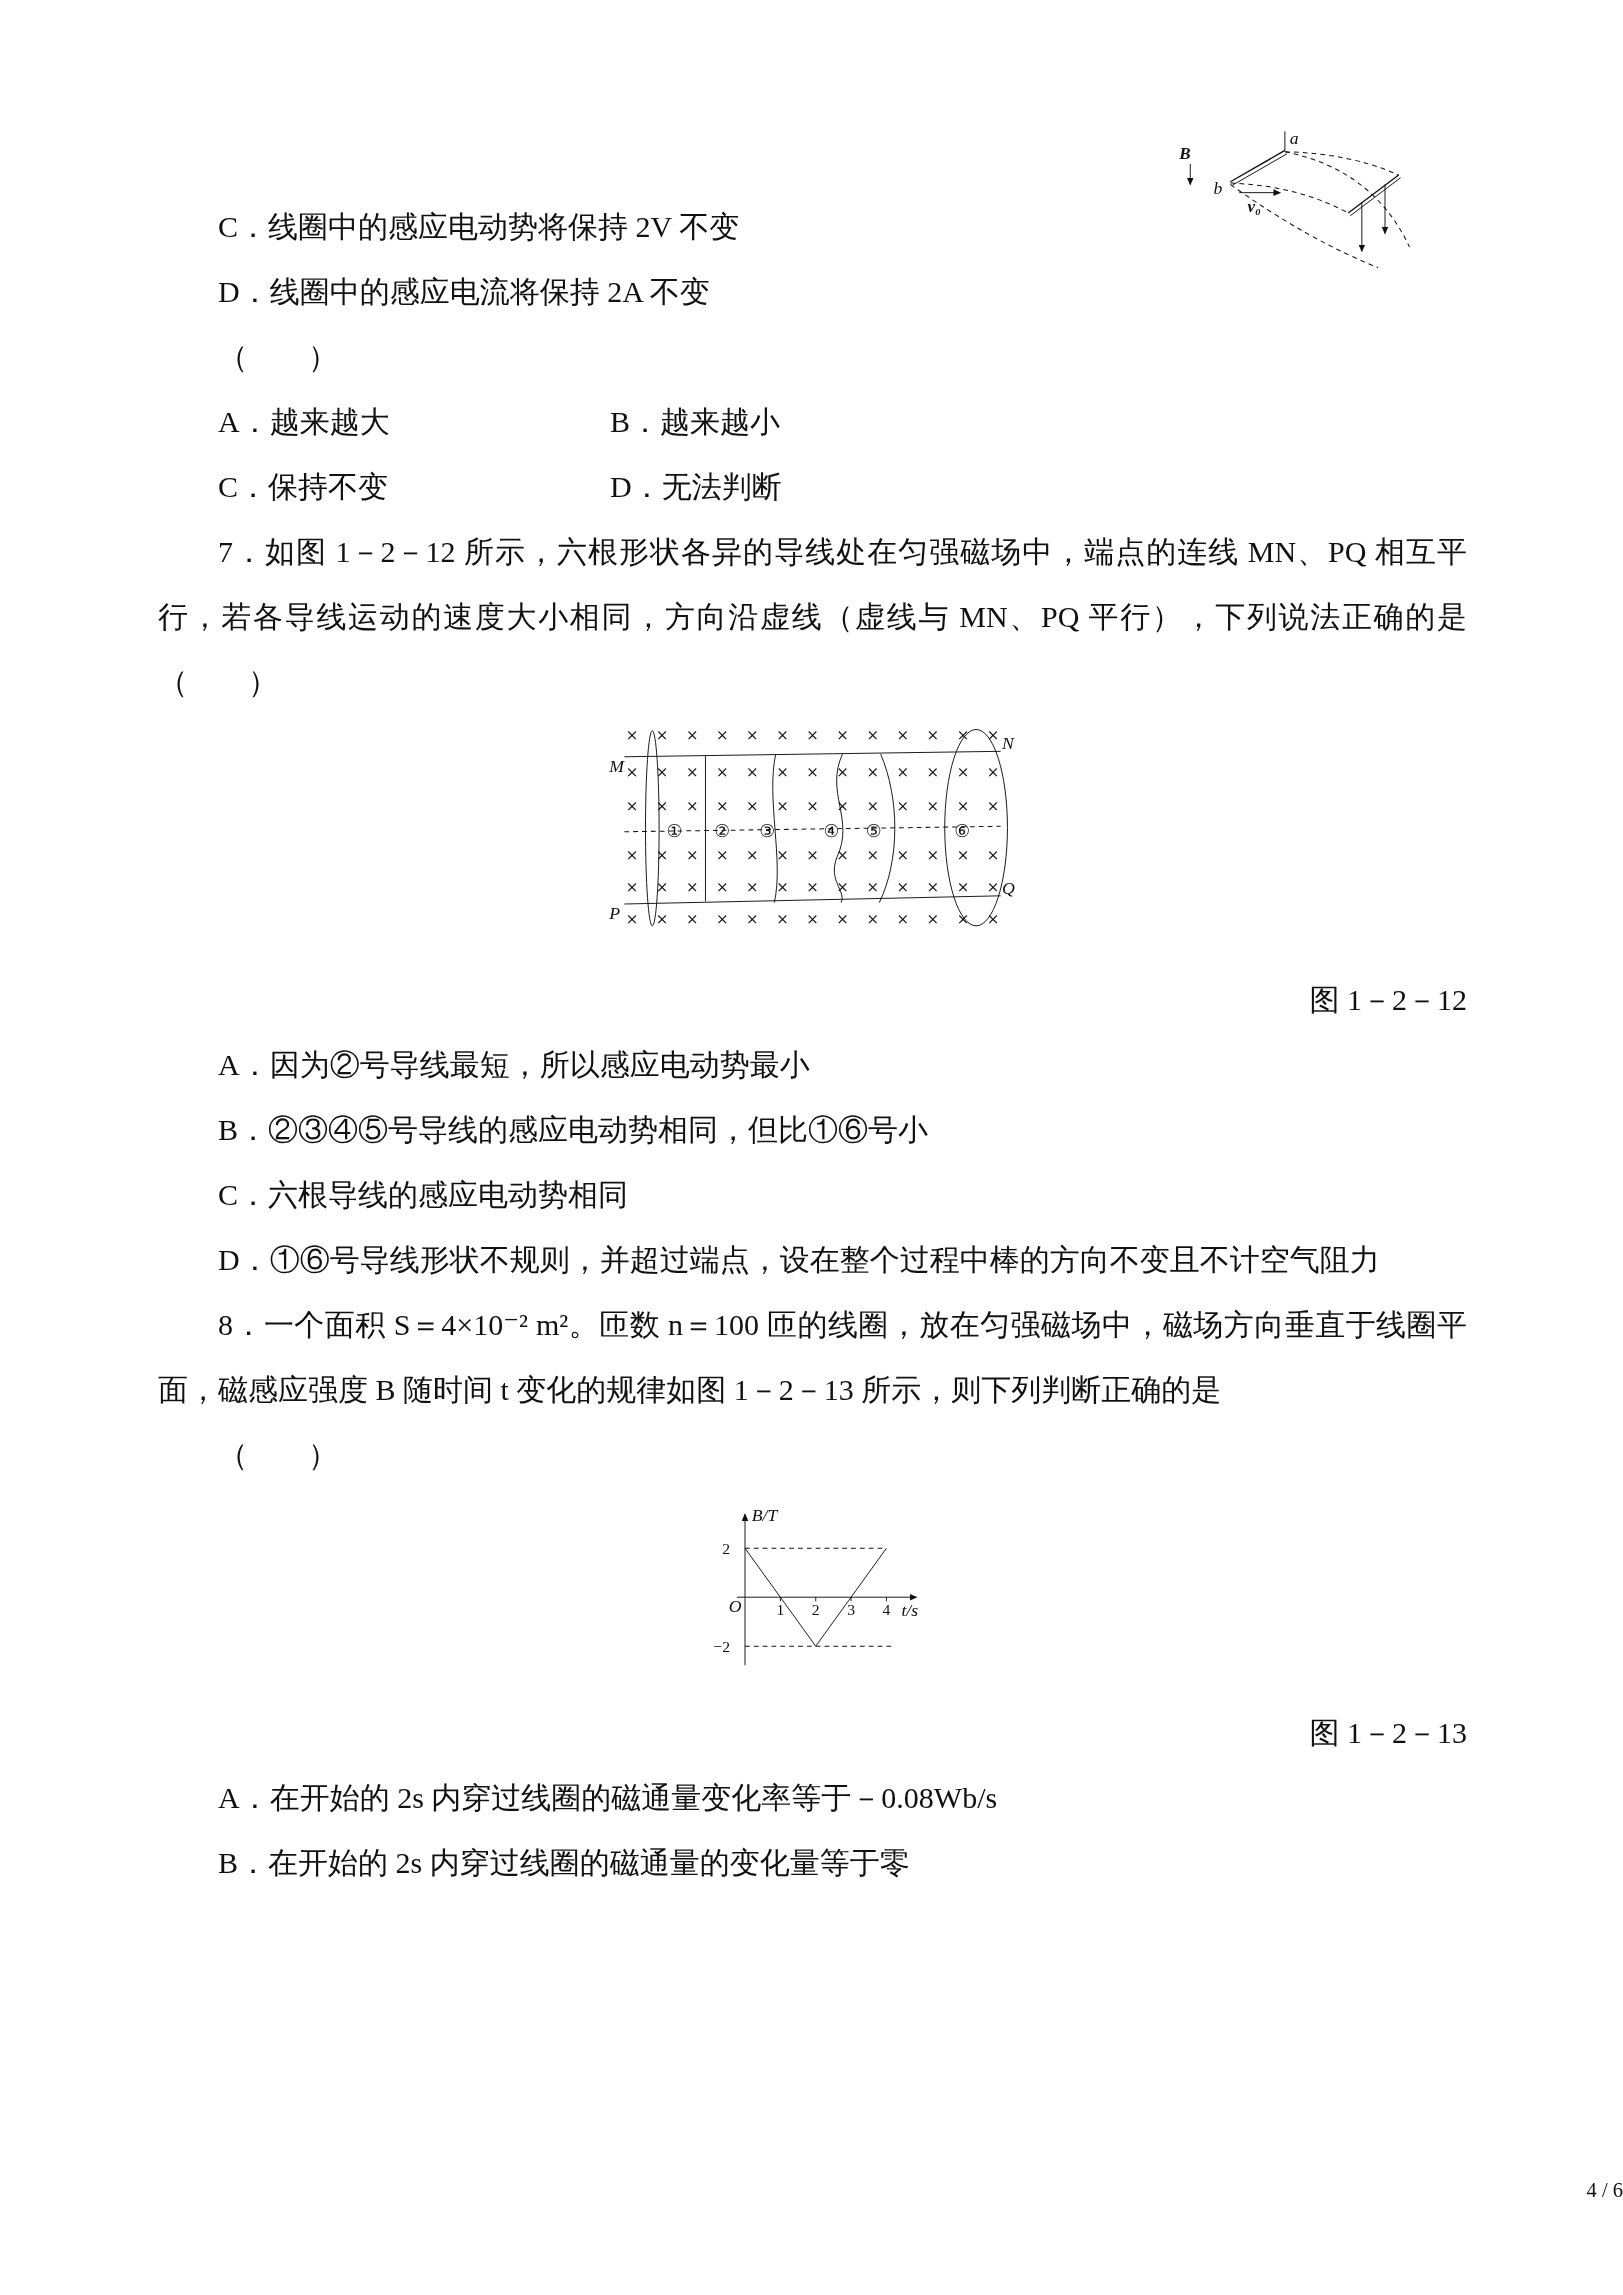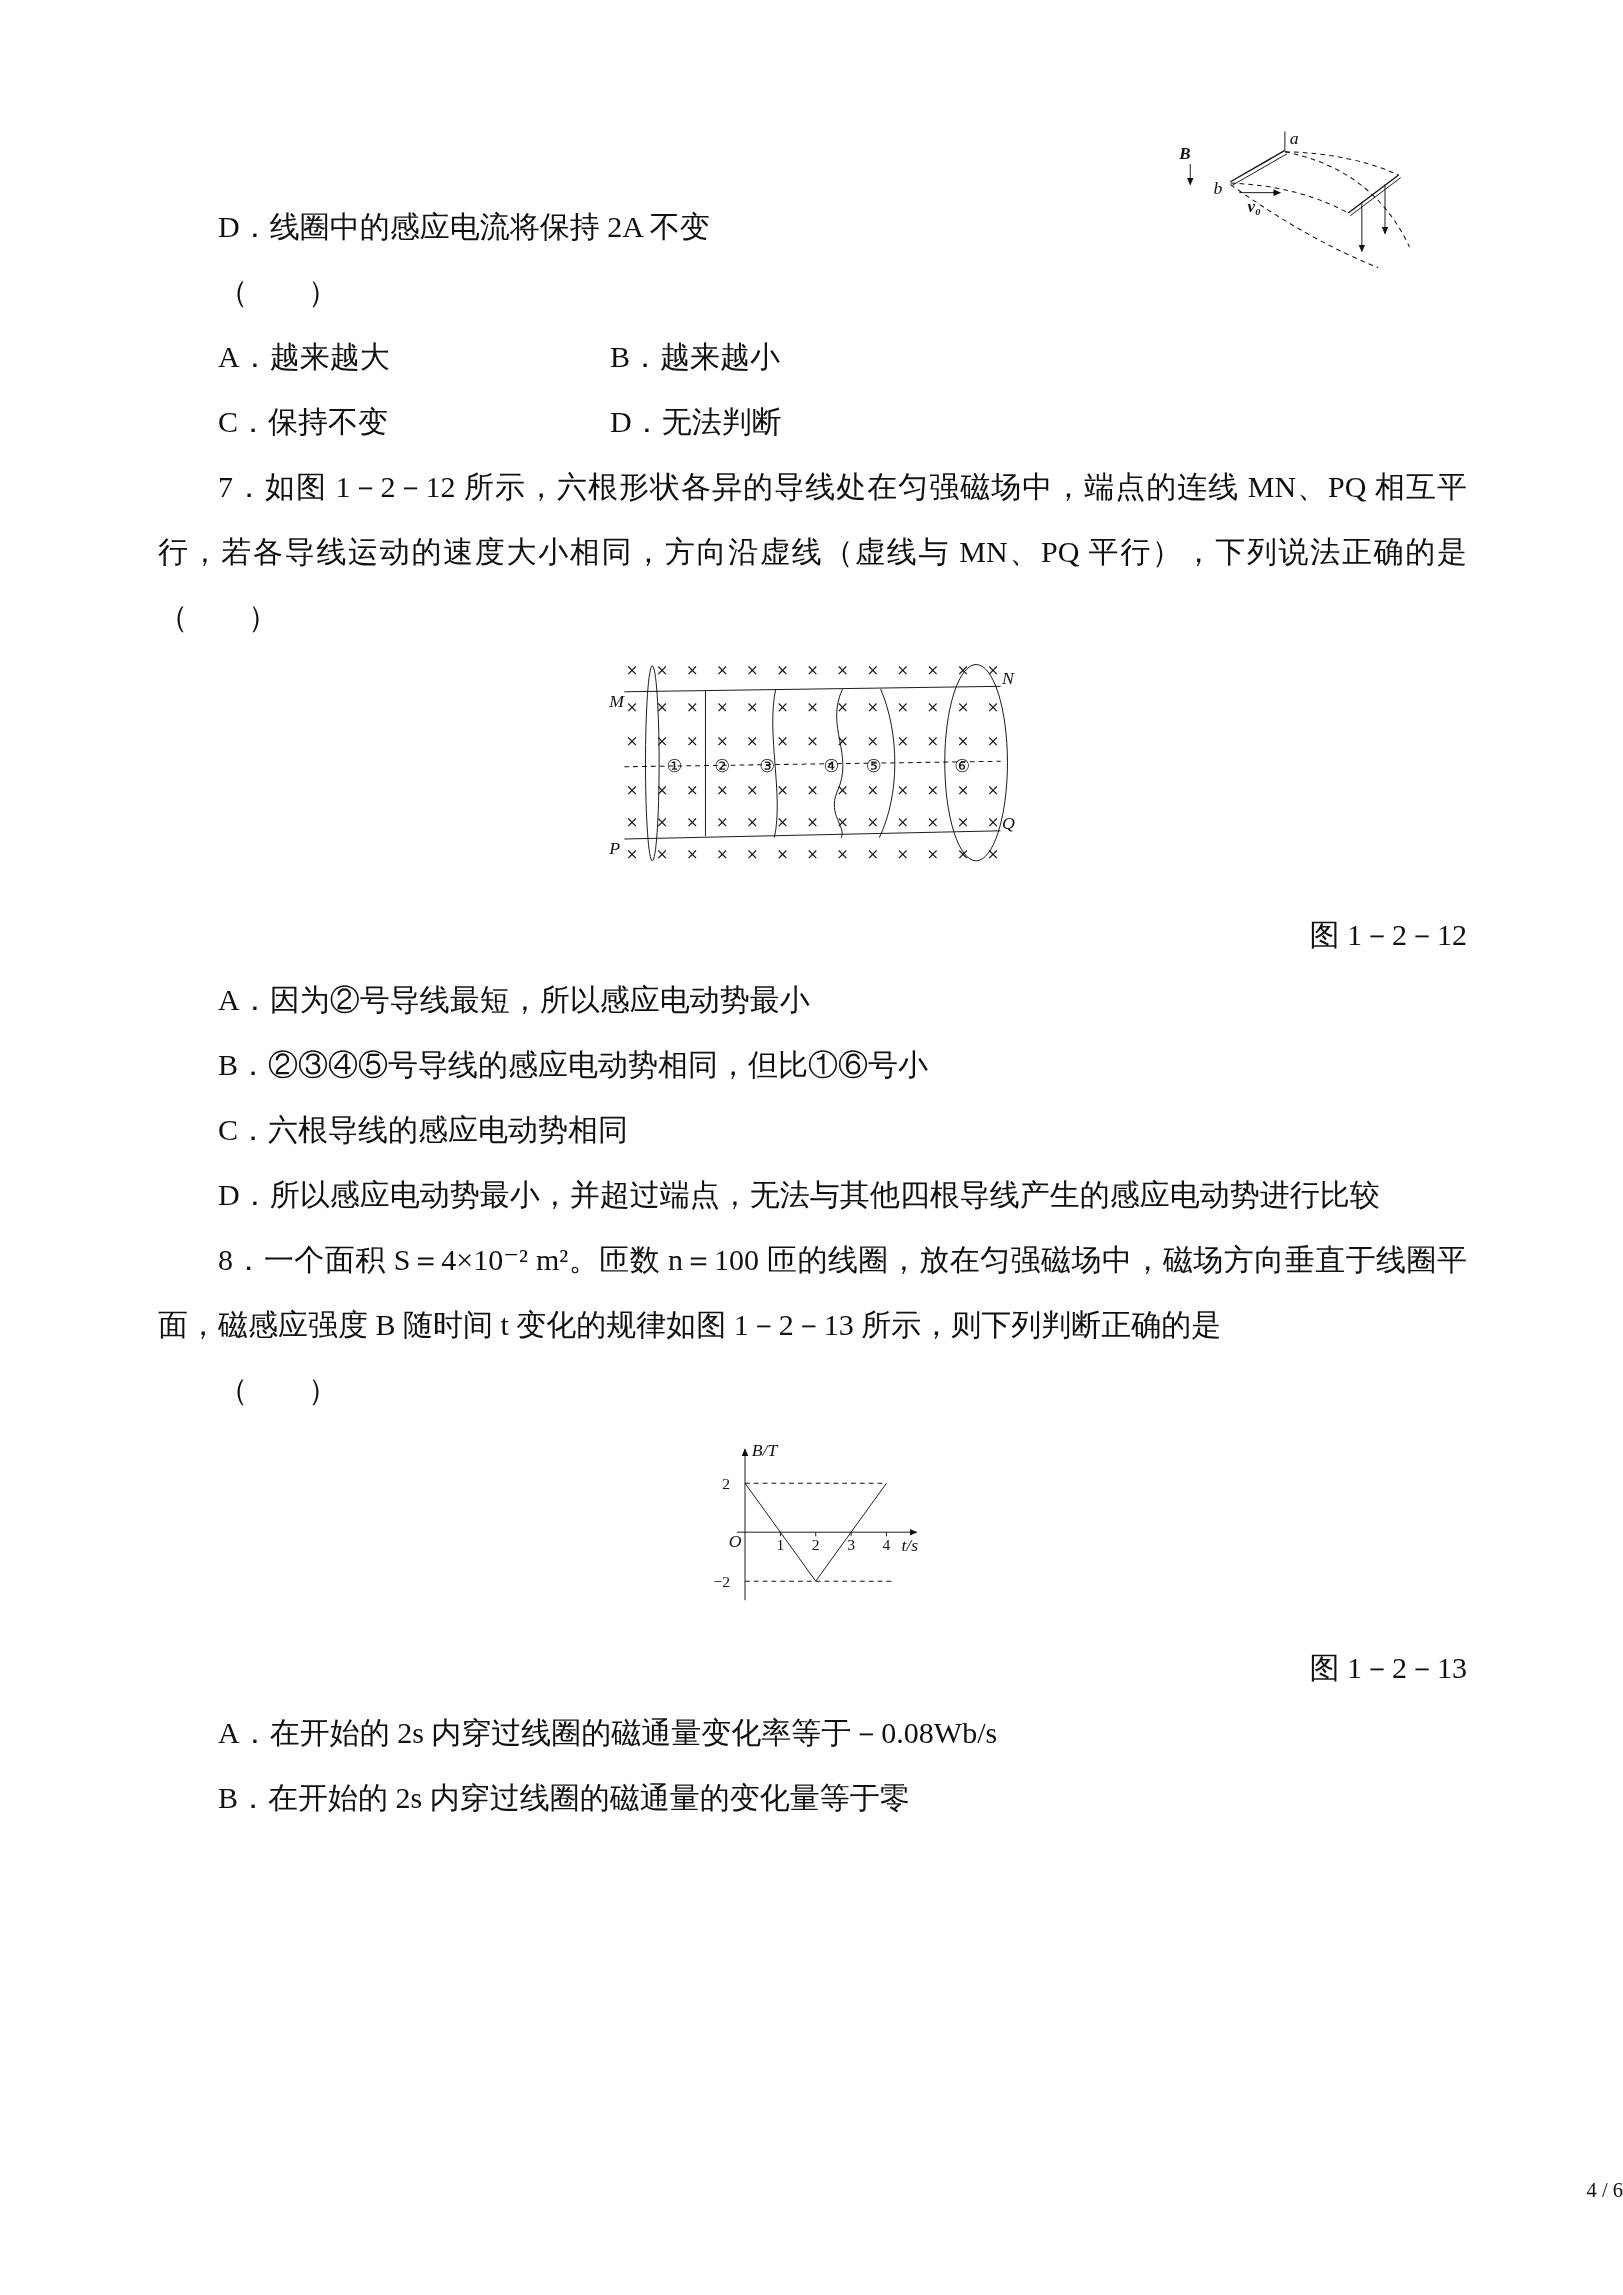--- a/index.html
+++ b/index.html
@@ -89,20 +89,21 @@
     <line x1="298" y1="122" x2="372" y2="66" class="s"></line>
     <line x1="301" y1="126" x2="375" y2="70" class="s1"></line>
 
     <line x1="318" y1="106" x2="318" y2="178" class="s1" marker-end="url(#ar6)"></line>
     <line x1="352" y1="80" x2="352" y2="152" class="s1" marker-end="url(#ar6)"></line>
   </svg>
 </div>
 
 <div class="content">
 
+  <p>C．线圈中的感应电动势将保持 2V 不变</p>
   <p>D．线圈中的感应电流将保持 2A 不变</p>
 
   <p>（　　）</p>
   <p><span class="opt-col">A．越来越大</span><span>B．越来越小</span></p>
   <p><span class="opt-col">C．保持不变</span><span>D．无法判断</span></p>
 
   <p>7．如图 1－2－12 所示，六根形状各异的导线处在匀强磁场中，端点的连线 MN、PQ 相互平行，若各导线运动的速度大小相同，方向沿虚线（虚线与 MN、PQ 平行），下列说法正确的是（　　）</p>
 
   <div class="fig12-wrap">
     <svg width="409" height="208" viewBox="0 0 600 305" style="font-size:44px">
@@ -135,21 +136,21 @@
       <text x="316" y="166" class="num">④</text>
       <text x="378" y="166" class="num">⑤</text>
       <text x="508" y="166" class="num">⑥</text>
     </svg>
   </div>
   <p class="caption">图 1－2－12</p>
 
   <p>A．因为②号导线最短，所以感应电动势最小</p>
   <p>B．②③④⑤号导线的感应电动势相同，但比①⑥号小</p>
   <p>C．六根导线的感应电动势相同</p>
-  <p>D．所以感应电动势最小，并超过端点，无法与其他四根导线产生的感应电动势进行比较</p>
+  <p>D．①⑥号导线形状不规则，并超过端点，设在整个过程中棒的方向不变且不计空气阻力</p>
 
   <p>8．一个面积 S＝4×10⁻² m²。匝数 n＝100 匝的线圈，放在匀强磁场中，磁场方向垂直于线圈平面，磁感应强度 B 随时间 t 变化的规律如图 1－2－13 所示，则下列判断正确的是</p>
   <p>（　　）</p>
 
   <div class="fig13-wrap">
     <svg width="232" height="170" viewBox="0 0 340 250" style="font-size:44px">
       <defs>
         <marker id="ar13" markerWidth="9" markerHeight="8" refX="7" refY="3.5" orient="auto">
           <path d="M0,0 L8,3.5 L0,7 Z" fill="#111"></path>
         </marker>

